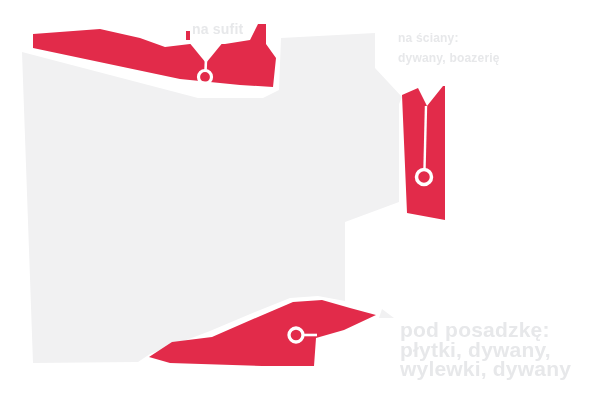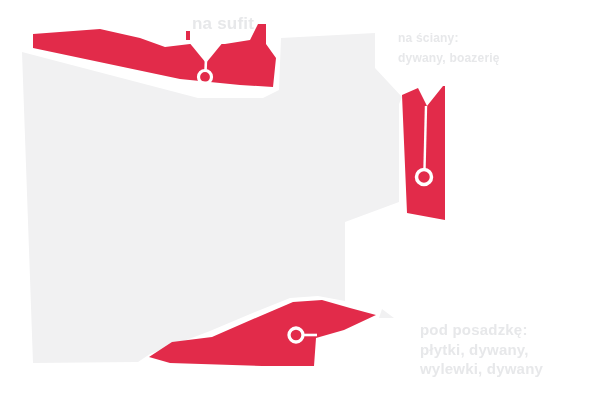--- a/index.html
+++ b/index.html
@@ -14,23 +14,23 @@
   .label{
     position:absolute;
     font-weight:700;
     font-size:12px;
     line-height:19.5px;
     letter-spacing:.2px;
     color:var(--label-color,#e7e8ea);
     white-space:nowrap;
   }
   .label span{display:block;}
-  .lbl-ceiling{left:192px;top:14px;font-size:17px;}
+  .lbl-ceiling{left:192px;top:20px;font-size:14px;}
   .lbl-walls{left:398px;top:29px;}
-  .lbl-floor{left:420px;top:320px;font-size:15px;line-height:19.5px;}
+  .lbl-floor{left:400px;top:320px;font-size:21px;line-height:19.5px;}
   .ring{fill:none;stroke:#fff;}
   .stem{stroke:#fff;fill:none;}
   .pointer{fill:#fff;}
 </style>
 </head>
 <body>
 
 <div class="stage">
 
   <svg width="600" height="407" viewBox="0 0 600 407">

